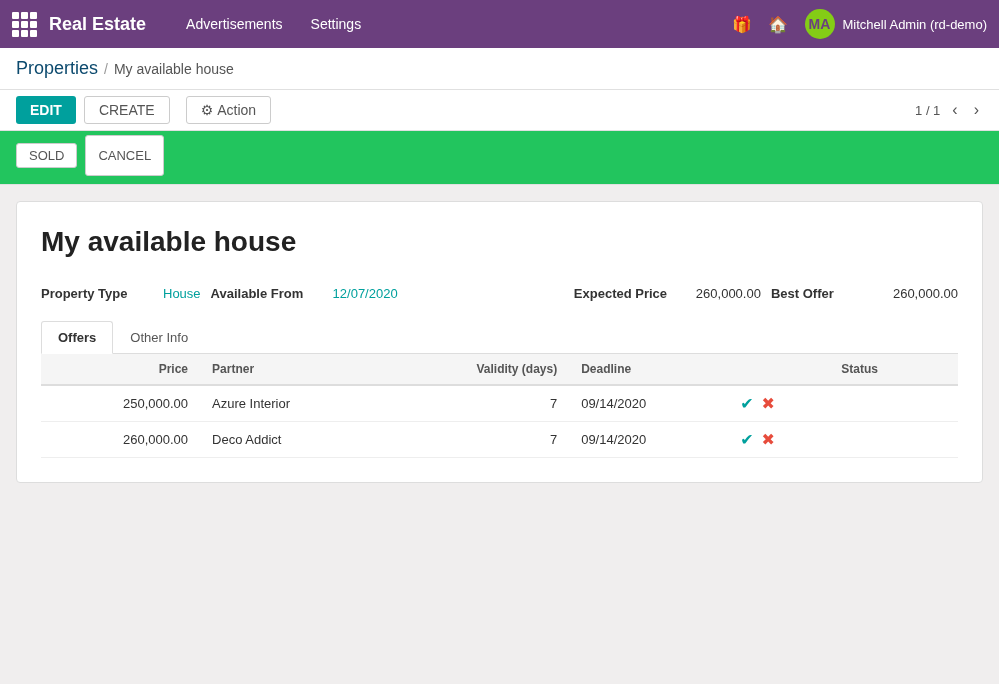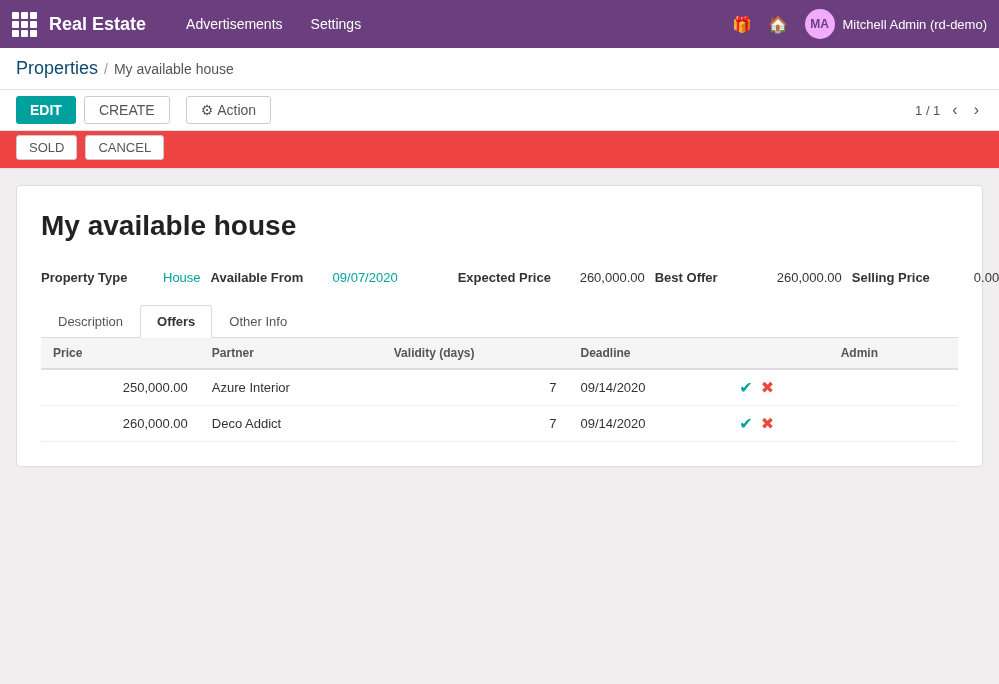--- a/index.html
+++ b/index.html
@@ -61,25 +61,25 @@
       align-items: center;
       gap: 8px;
       color: white;
       font-size: 13px;
       cursor: pointer;
     }
     .navbar-avatar {
       width: 30px;
       height: 30px;
       border-radius: 50%;
-      background: #f0abfc;
+      background: #84cc16;
       display: flex;
       align-items: center;
       justify-content: center;
-      font-size: 12px;
+      font-size: 14px;
       color: #6b3f7e;
       font-weight: bold;
       overflow: hidden;
     }
 
     
     .breadcrumb-bar {
       background: white;
       padding: 10px 16px;
       display: flex;
@@ -156,41 +156,41 @@
       background: none;
       border: none;
       font-size: 16px;
       cursor: pointer;
       color: #555;
       padding: 2px 4px;
     }
 
     
     .secondary-bar {
-      background: #ef4444;
+      background: #22c55e;
       padding: 4px 16px 8px;
       display: flex;
       align-items: center;
       gap: 8px;
       border-bottom: 1px solid #e0e0e0;
     }
     .btn-sold {
       background: white;
       color: #555;
       border: 1px solid #ccc;
       padding: 4px 12px;
       font-size: 13px;
       cursor: pointer;
       border-radius: 3px;
     }
     .btn-cancel {
       background: white;
       color: #555;
       border: 1px solid #ccc;
-      padding: 4px 12px;
+      padding: 12px 12px;
       font-size: 13px;
       cursor: pointer;
       border-radius: 3px;
     }
 
     
     .main-content {
       padding: 16px;
     }
     .form-card {
@@ -271,21 +271,21 @@
       border-bottom: 2px solid #ddd;
     }
     .offers-table th {
       padding: 8px 12px;
       text-align: left;
       font-weight: bold;
       color: #555;
       font-size: 12px;
     }
     .offers-table th.right {
-      text-align: left;
+      text-align: right;
     }
     .offers-table td {
       padding: 8px 12px;
       border-bottom: 1px solid #eee;
       color: #333;
     }
     .offers-table td.right {
       text-align: right;
     }
     .check-icon {
@@ -364,54 +364,49 @@
 
     <div class="fields-row">
 
       <div class="fields-col">
         <div class="field-row">
           <span class="field-label">Property Type</span>
           <span class="field-value">House</span>
         </div>
         <div class="field-row">
           <span class="field-label">Available From</span>
-          <span class="field-value">09/07/2020</span>
+          <span class="field-value">12/07/2020</span>
         </div>
       </div>
 
       <div class="fields-col" style="margin-left: auto; min-width: 360px;">
         <div class="field-row">
           <span class="field-label">Expected Price</span>
           <span class="field-value-dark">260,000.00</span>
         </div>
         <div class="field-row">
           <span class="field-label">Best Offer</span>
           <span class="field-value-dark">260,000.00</span>
         </div>
-        <div class="field-row">
-          <span class="field-label">Selling Price</span>
-          <span class="field-value-dark">0.00</span>
-        </div>
       </div>
     </div>
 
     <div class="tabs-bar">
-      <div class="tab">Description</div>
       <div class="tab active">Offers</div>
       <div class="tab">Other Info</div>
     </div>
 
     <table class="offers-table">
       <thead>
         <tr>
           <th class="right">Price</th>
           <th>Partner</th>
           <th class="right">Validity (days)</th>
           <th>Deadline</th>
-          <th style="text-align:right; padding-right: 80px;">Admin</th>
+          <th style="text-align:right; padding-right: 80px;">Status</th>
         </tr>
       </thead>
       <tbody id="offers-tbody">
       <tr>
     <td class="right">250,000.00</td>
     <td>Azure Interior</td>
     <td class="right">7</td>
     <td>09/14/2020</td>
     <td>
       <div class="icon-cell">

